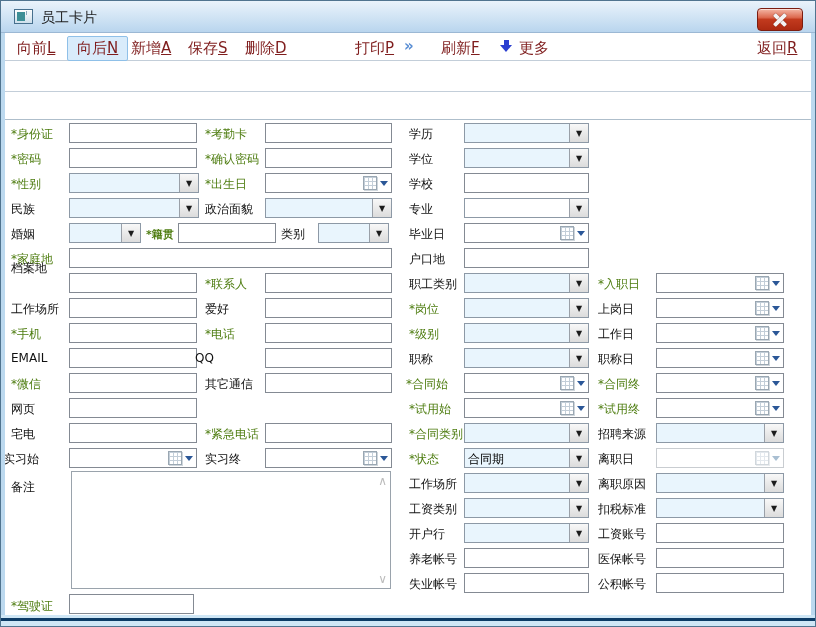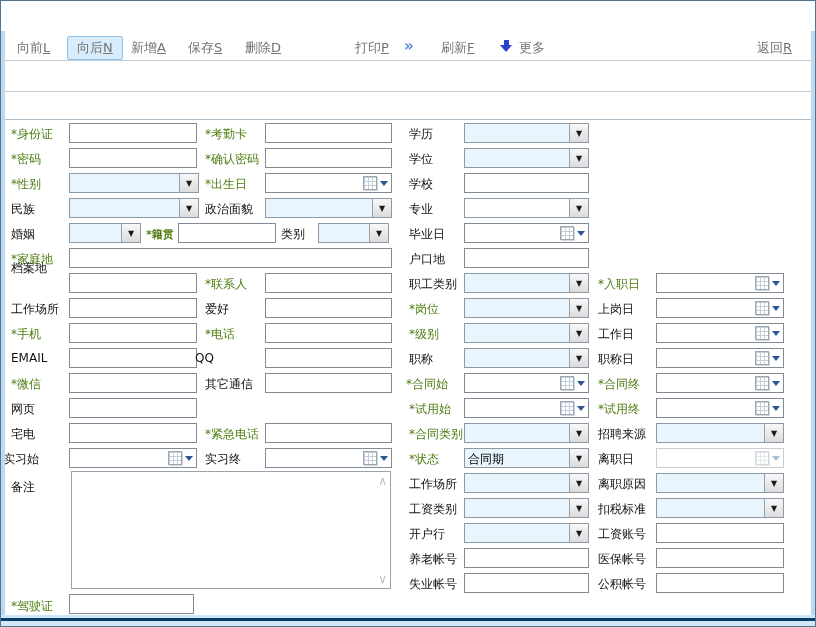--- a/index.html
+++ b/index.html
@@ -23,21 +23,21 @@
   .close-btn { position:absolute; right:14px; top:7px; width:46px; height:23px; border-radius:4px;
     border:1px solid #7c1d10; background:linear-gradient(#f4b7a6,#dd6a50 40%,#c23a1e 50%,#ad2a12);
     box-shadow:inset 0 1px 0 rgba(255,255,255,.55); }
   .close-btn .bar { position:absolute; left:50%; top:50%; width:16px; height:4px; background:#f4f4f4;
     border-radius:1px; box-shadow:0 0 1px #6b140a; }
   .close-btn .bar.a { transform:translate(-50%,-50%) rotate(45deg); }
   .close-btn .bar.b { transform:translate(-50%,-50%) rotate(-45deg); }
   
   .toolbar { position:absolute; left:4px; right:4px; top:32px; height:28px; background:#fff;
     border-bottom:1px solid #c3ced9; z-index:4; }
-  .tbi { position:absolute; top:6px; font-size:13px; color:#737373; white-space:nowrap; cursor:default; }
+  .tbi { position:absolute; top:6px; font-size:15px; color:#7f1d1d; white-space:nowrap; cursor:default; }
   .tbi u { text-decoration:underline; }
   .tbi.active { top:3px; background:#d9ecfb; border:1px solid #8fc0e8; border-radius:2px; padding:2px 9px; }
   .chev { position:absolute; top:4px; font-size:15px; font-weight:bold; color:#5b8fd4; }
   .dn-arrow { position:absolute; width:13px; height:14px; }
   .dn-arrow .stem { position:absolute; left:4px; top:1px; width:5px; height:6px; background:#2b3fd0; }
   .dn-arrow .head { position:absolute; left:0; top:6px; width:0; height:0;
     border:6px solid transparent; border-top:7px solid #2b3fd0; }
   
   .hdr-row { position:absolute; left:4px; right:4px; top:60px; height:31px; background:#fff;
     border-bottom:1px solid #c3ced9; z-index:3; }
@@ -72,20 +72,31 @@
   .empno .sel { background:#2e5cc5; color:#fff; font-size:12px; padding:1px 2px; }
   .ta { position:absolute; border:1px solid #9aa3ac; background:#fff; z-index:2; }
   .ta .sa { position:absolute; right:3px; font-size:12px; color:#bcbcbc; }
   .ta .sa.up { top:2px; } .ta .sa.dn { bottom:2px; }
 </style>
 </head>
 <body>
 
 <div class="window">
 
+  <div class="titlebar">
+    <span class="app-icon">
+        <i></i>
+        <b></b>
+      </span>
+    <span class="title-text">员工卡片</span>
+    <span class="close-btn">
+      <span class="bar a"></span>
+      <span class="bar b"></span>
+    </span>
+  </div>
 
   <div class="toolbar">
     <span class="tbi" style="left:12px"><span>向前</span><u>L</u></span>
     <span class="tbi active" style="left:62px"><span>向后</span><u>N</u></span>
     <span class="tbi" style="left:126px"><span>新增</span><u>A</u></span>
     <span class="tbi" style="left:183px"><span>保存</span><u>S</u></span>
     <span class="tbi" style="left:240px"><span>删除</span><u>D</u></span>
     <span class="tbi" style="left:350px"><span>打印</span><u>P</u></span>
     <span class="chev" style="left:399px">»</span>
     <span class="tbi" style="left:436px"><span>刷新</span><u>F</u></span>

